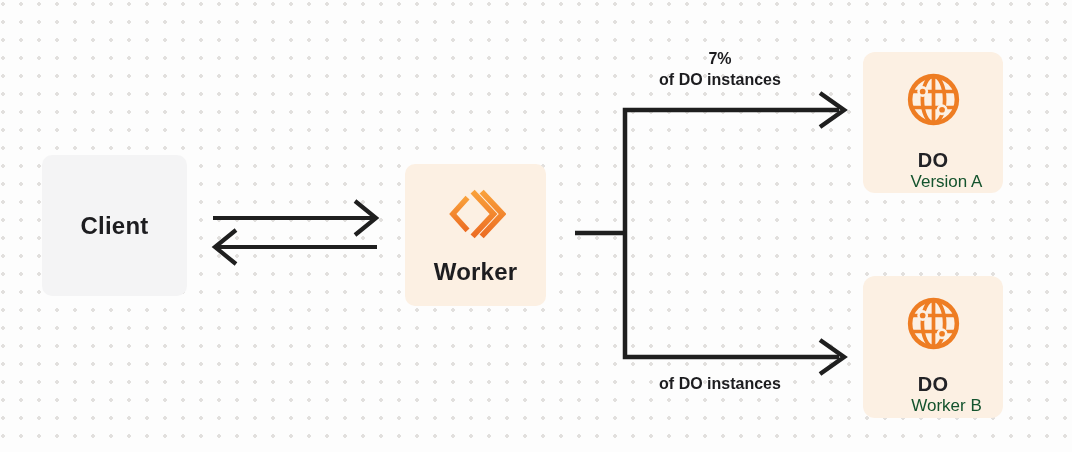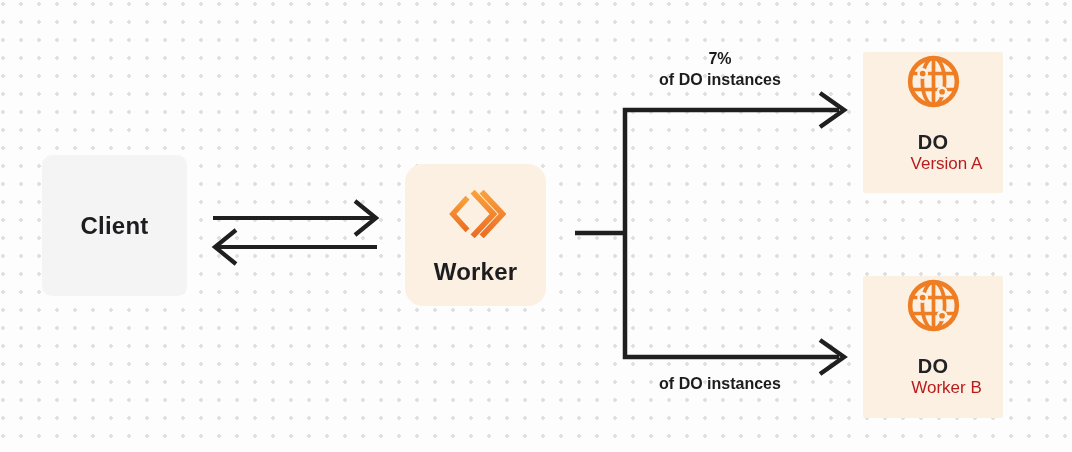--- a/index.html
+++ b/index.html
@@ -41,55 +41,55 @@
     font-size: 24px;
     font-weight: 700;
     color: #1d1d20;
     letter-spacing: 0.2px;
   }
 
   .node-worker {
     left: 405px; top: 164px;
     width: 141px; height: 142px;
     background: #fcf0e3;
-    border-radius: 18px;
+    border-radius: 10px;
     justify-content: flex-start;
     padding-top: 21px;
   }
   .node-worker .node-label {
     margin-top: 15px;
     font-size: 24px;
     font-weight: 700;
     color: #1d1d20;
     letter-spacing: 0.2px;
   }
 
   .node-do {
     width: 140px;
     background: #fcf0e3;
-    border-radius: 2px;
+    border-radius: 12px;
     justify-content: flex-start;
-    padding-top: 1px;
+    padding-top: 19px;
   }
   .node-do-a { left: 863px; top: 52px; height: 141px; }
   .node-do-b { left: 863px; top: 276px; height: 142px; }
 
   .do-title {
     margin-top: 20px;
     line-height: 24px;
     font-size: 20px;
     font-weight: 700;
     color: #222226;
     letter-spacing: 0.3px;
   }
   .do-subtitle {
     line-height: 20px;
     font-size: 17px;
     font-weight: 400;
-    color: #b91c1c;
+    color: #14532d;
     margin-left: 27px;
   }
 
   .edge-label {
     position: absolute;
     width: 200px;
     text-align: center;
     font-size: 16px;
     font-weight: 700;
     color: #1c1c1f;

